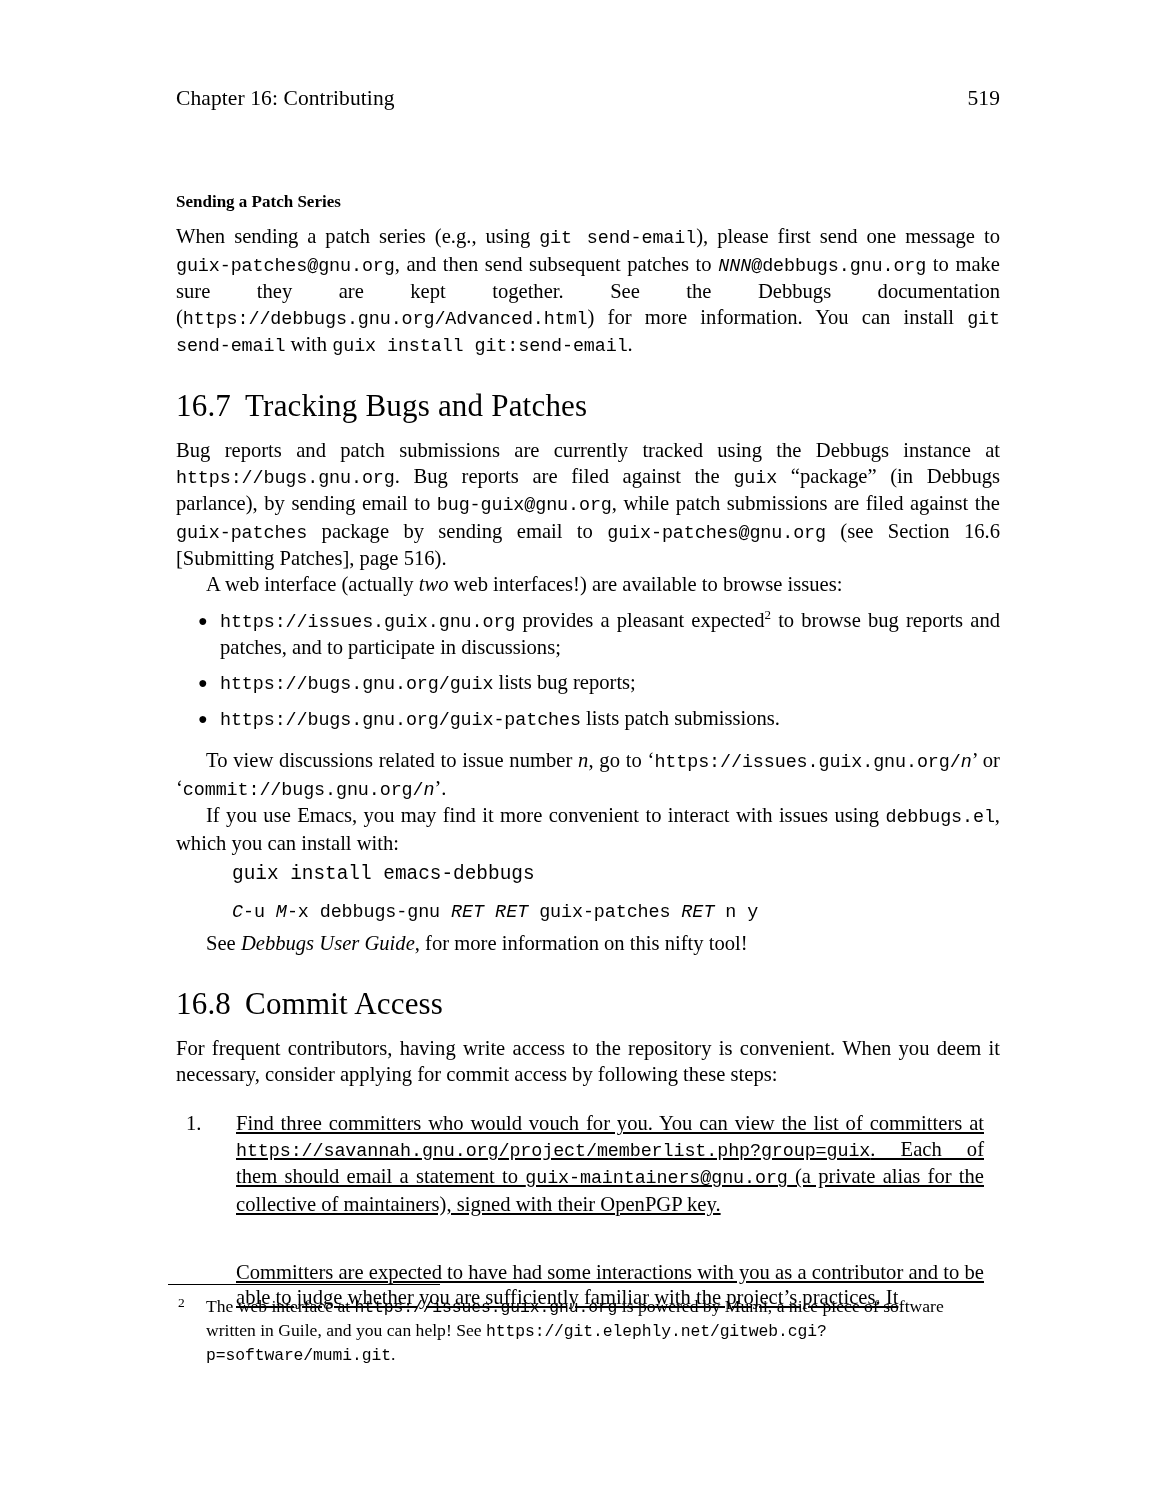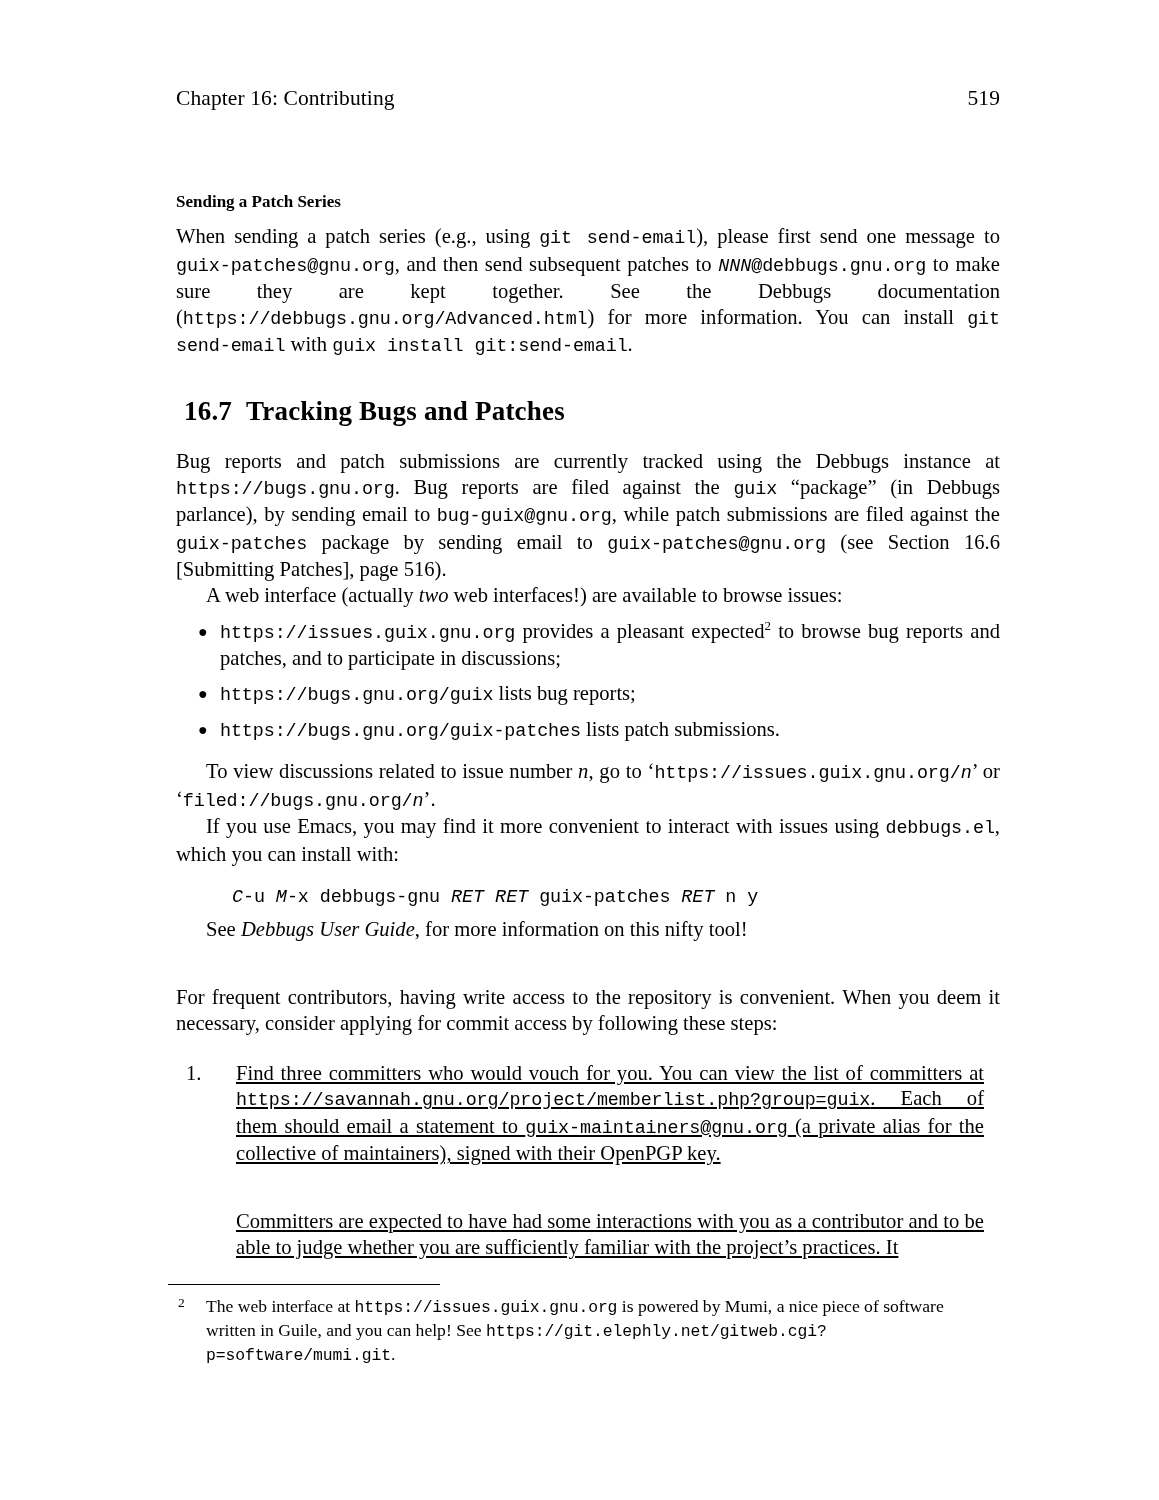--- a/index.html
+++ b/index.html
@@ -33,23 +33,23 @@
     align-items: baseline;
     font-size: 21.5px;
     padding-top: 86px;
     letter-spacing: 0.1px;
   }
   .runhead .rh-title { white-space: nowrap; }
   .runhead .rh-page  { white-space: nowrap; margin-left: 48px; }
 
   
   h2.sec {
-    font-size: 27px;
-    font-weight: bold;
-    margin: 8px;
+    font-size: 31px;
+    font-weight: normal;
+    margin: 0;
     padding: 0;
     letter-spacing: 0.2px;
   }
   h3.subsec {
     font-size: 17px;
     font-weight: bold;
     margin: 0;
     padding: 0;
   }
   .sec-num { margin-right: 14px; }
@@ -218,40 +218,42 @@
       <li style="margin-top:9px">
         <span class="bullet">●</span><code>https://bugs.gnu.org/guix</code><span> lists bug reports;</span>
       </li>
       <li style="margin-top:9px">
         <span class="bullet">●</span><code>https://bugs.gnu.org/guix-patches</code><span> lists patch submissions.</span>
       </li>
     </ul>
 
     <div style="height:14px"></div>
 
-    <p class="body indent"><span>To view discussions related to issue number </span><span class="it">n</span><span>, go to ‘</span><code>https://issues.guix.gnu.org/</code><span class="tt-i">n</span><span>’ or ‘</span><code>filed://bugs.gnu.org/</code><span class="tt-i">n</span><span>’.</span></p>
+    <p class="body indent"><span>To view discussions related to issue number </span><span class="it">n</span><span>, go to ‘</span><code>https://issues.guix.gnu.org/</code><span class="tt-i">n</span><span>’ or ‘</span><code>commit://bugs.gnu.org/</code><span class="tt-i">n</span><span>’.</span></p>
 
     <p class="body indent"><span>If you use Emacs, you may find it more convenient to interact with issues using </span><code>debbugs.el</code><span>, which you can install with:</span></p>
 
     <div style="height:6px"></div>
 
+    <pre class="codeblock">guix install emacs-debbugs</pre>
 
     <div style="height:6px"></div>
 
 
     <div style="height:6px"></div>
 
     <p class="codeblock"><span class="tt-i">C</span><span class="tt">-u </span><span class="tt-i">M</span><span class="tt">-x debbugs-gnu </span><span class="tt-i">RET RET</span><span class="tt"> guix-patches </span><span class="tt-i">RET</span><span class="tt"> n y</span></p>
 
     <div style="height:6px"></div>
 
     <p class="body indent"><span>See </span><span class="it">Debbugs User Guide</span><span>, for more information on this nifty tool!</span></p>
 
     <div style="height:29px"></div>
 
+    <h2 class="sec"><span class="sec-num">16.8</span><span>Commit Access</span></h2>
 
     <div style="height:14px"></div>
 
     <p class="body">For frequent contributors, having write access to the repository is convenient.  When you deem it necessary, consider applying for commit access by following these steps:</p>
 
     <div style="height:8px"></div>
 
     <ol class="steps">
       <li>
         <span class="num">1.</span>

